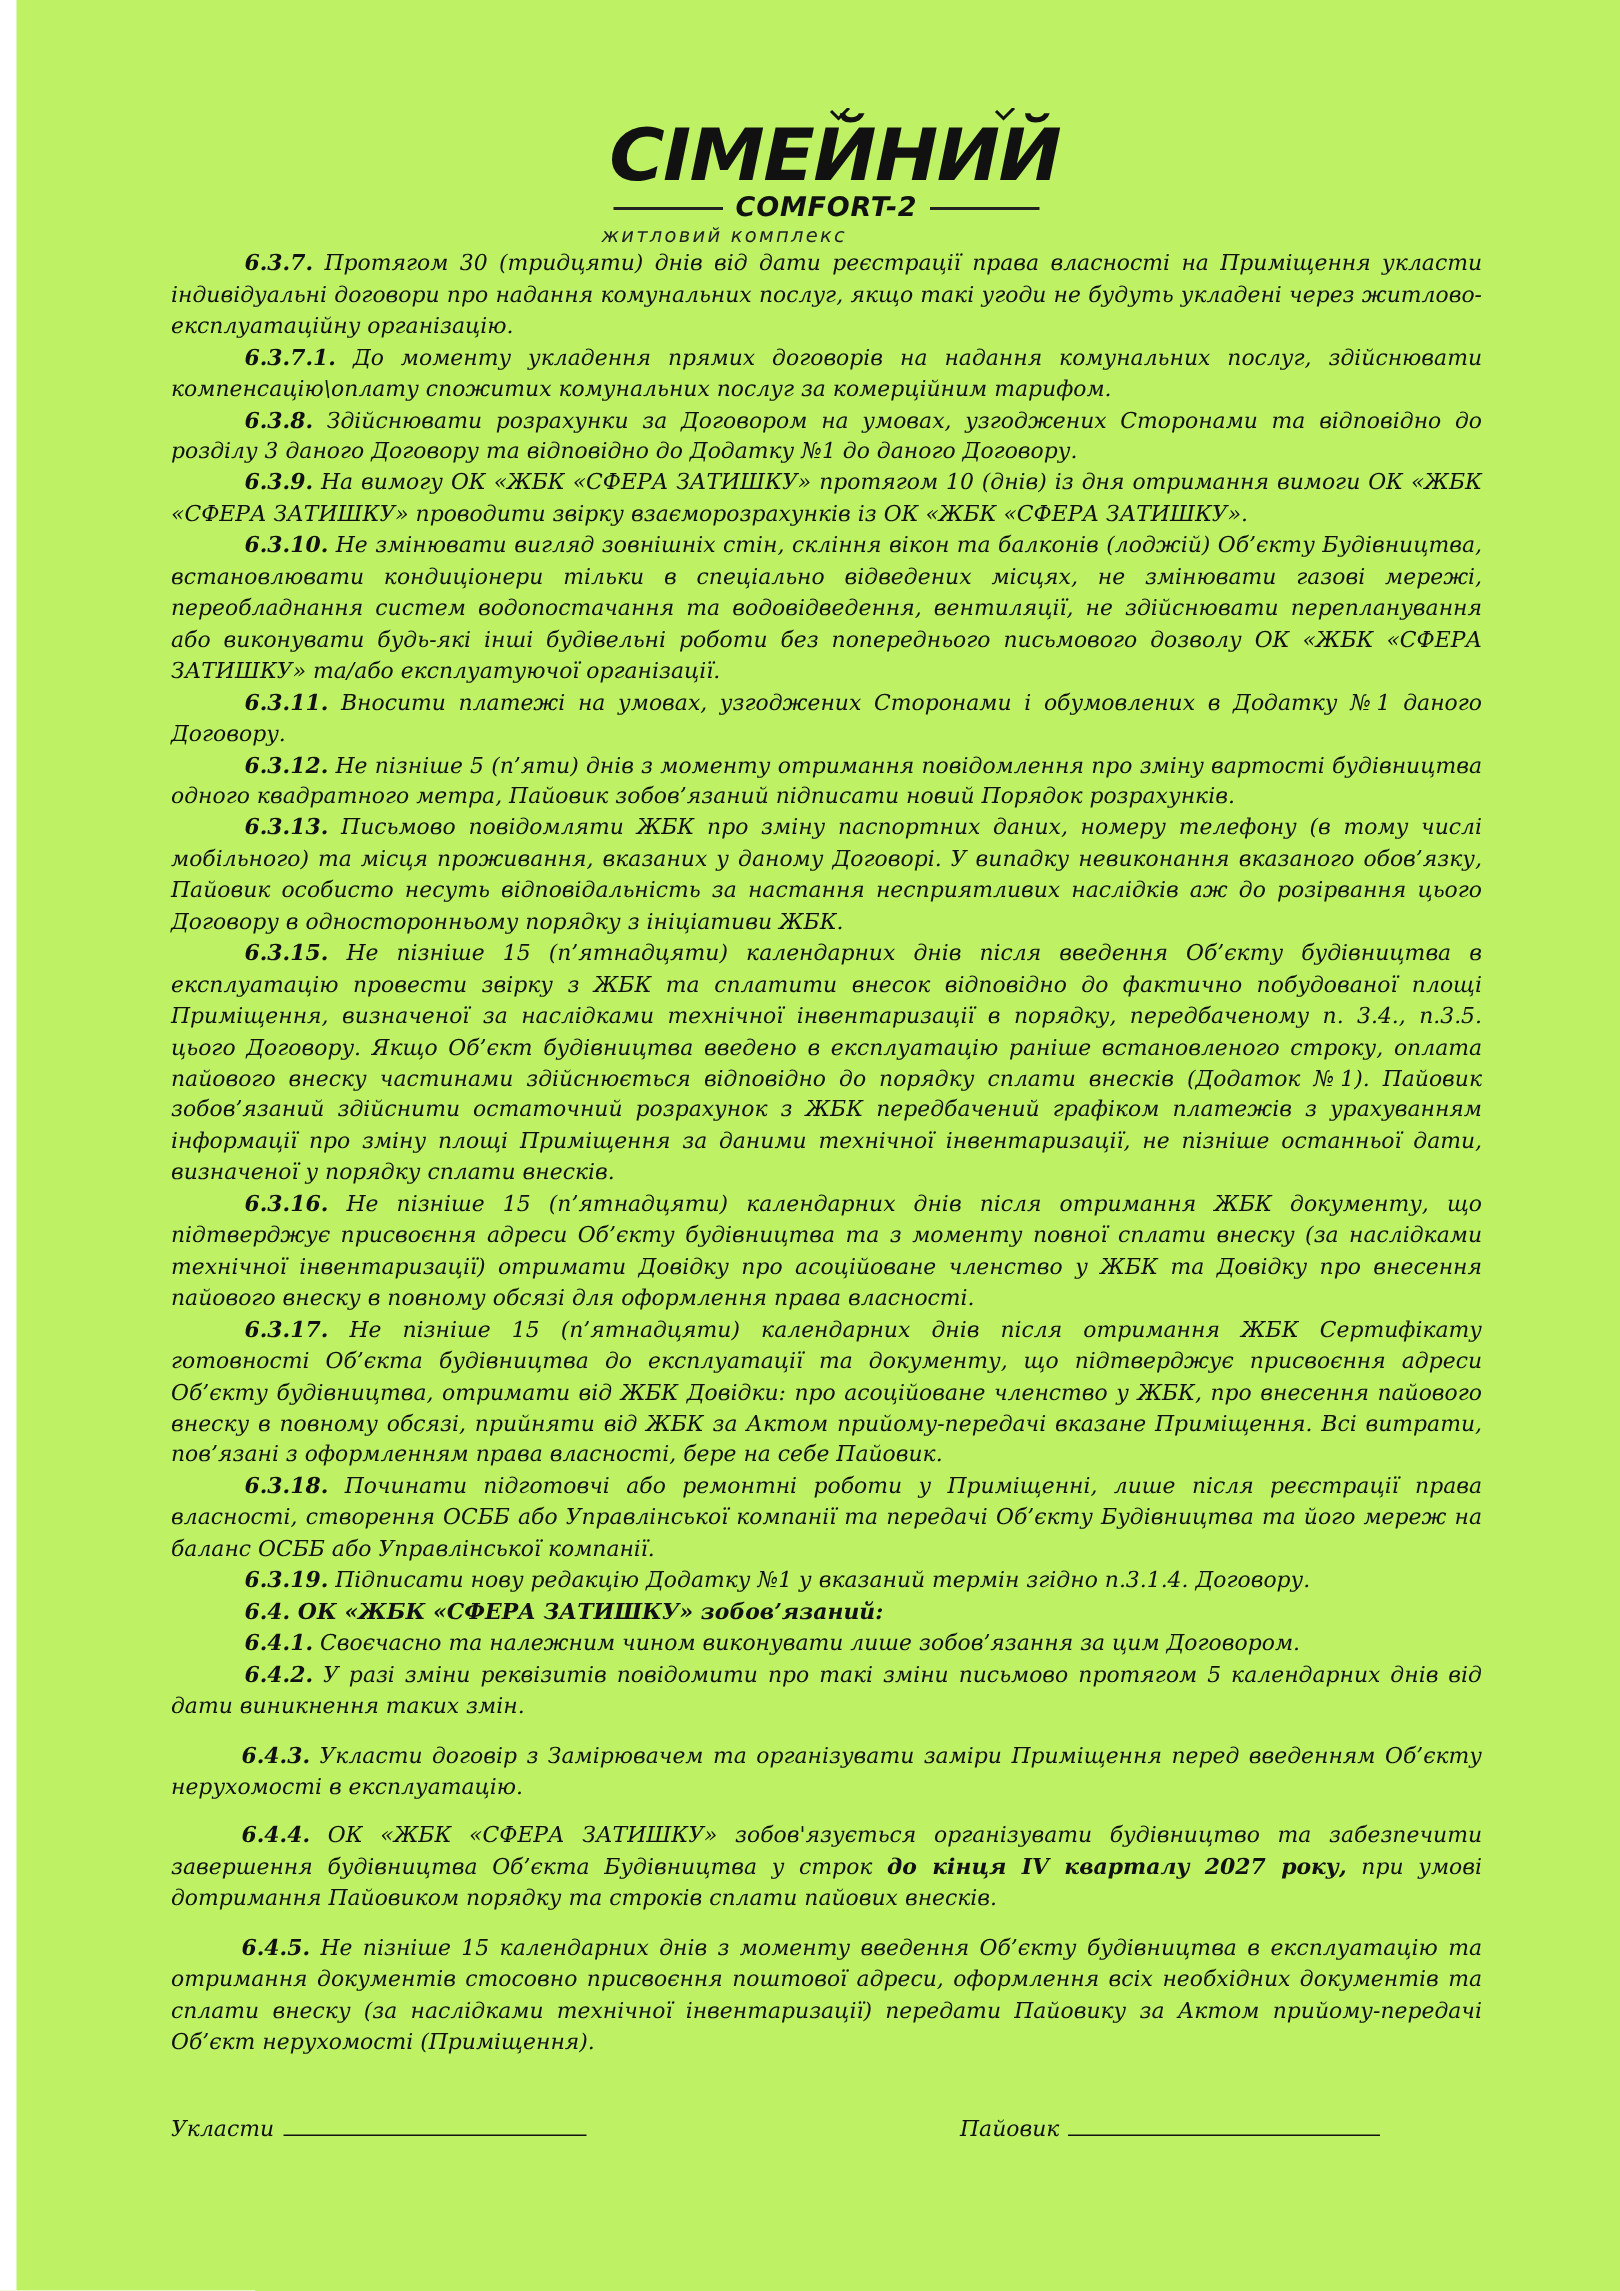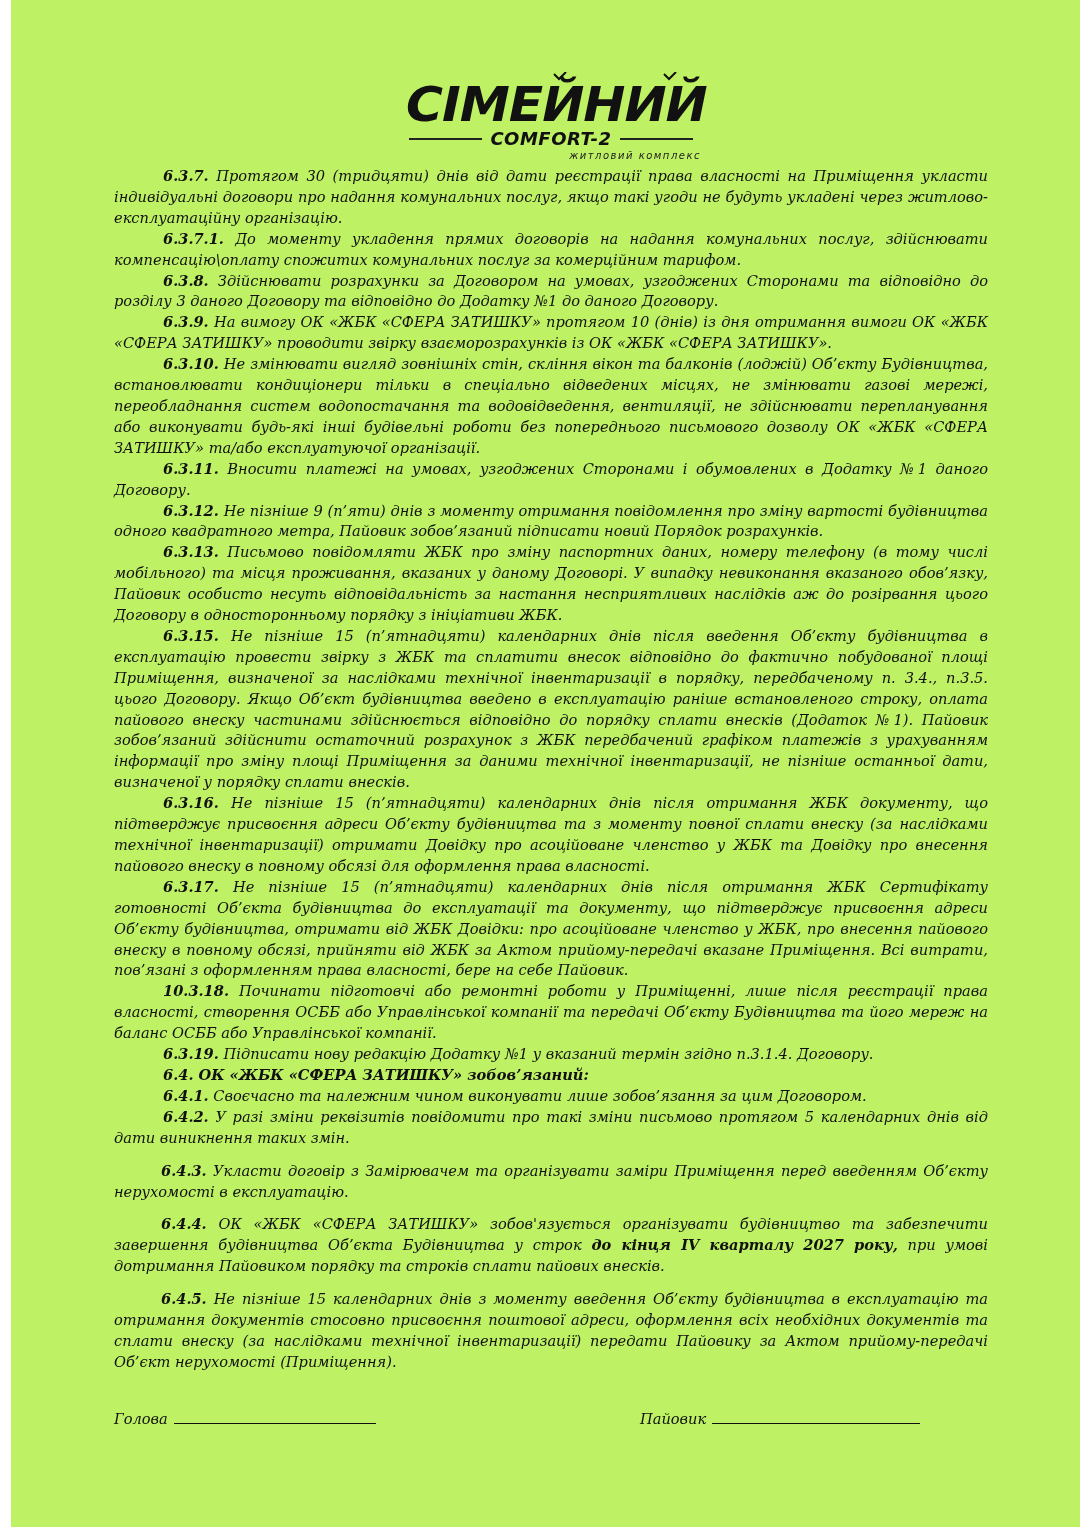--- a/index.html
+++ b/index.html
@@ -16,22 +16,22 @@
   .logo-tick { position: absolute; top: 0; width: 14px; height: 10px; }
   .logo-tick.t1 { left: 152px; }
   .logo-tick.t2 { left: 262px; }
   .logo-sub-row { position: absolute; left: 8px; top: 58px; width: 284px; height: 18px; display: flex; align-items: center; justify-content: center; }
   .logo-line { flex: 1; height: 1.5px; background: #222; }
   .logo-sub {
     font-family: "DejaVu Sans", sans-serif; font-weight: bold; font-size: 18px;
     color: #111; padding: 0 8px; letter-spacing: 0.5px; line-height: 18px;
   }
   .logo-tag {
-    position: absolute; left: 0; top: 78px; width: 300px; text-align: right;
-    font-family: "DejaVu Sans", sans-serif; font-size: 10px; letter-spacing: 1.5px; color: #222;
+    position: absolute; left: 0; top: 78px; width: 300px; text-align: left;
+    font-family: "DejaVu Sans", sans-serif; font-size: 13px; letter-spacing: 1.5px; color: #222;
   }
 
   .content {
     position: absolute; left: 103px; top: 166px; width: 874px;
     font-family: "DejaVu Serif", serif; font-size: 14.6px; line-height: 20.9px; color: #111;
   }
   .p { text-align: justify; text-indent: 49px; margin: 0; }
   .p.indent2 { text-indent: 47px; margin-top: 12px; }
   .num { font-weight: bold; }
   .b { font-weight: bold; }
@@ -68,39 +68,39 @@
     <div class="logo-tag">житловий комплекс</div>
   </div>
 
   <div class="content">
     <p class="p"><span class="num">6.3.7.</span><span> Протягом 30 (тридцяти) днів від дати реєстрації права власності на Приміщення укласти індивідуальні договори про надання комунальних послуг, якщо такі угоди не будуть укладені через житлово-експлуатаційну організацію.</span></p>
     <p class="p"><span class="num">6.3.7.1.</span><span> До моменту укладення прямих договорів на надання комунальних послуг, здійснювати компенсацію\оплату спожитих комунальних послуг за комерційним тарифом.</span></p>
     <p class="p"><span class="num">6.3.8.</span><span> Здійснювати розрахунки за Договором на умовах, узгоджених Сторонами та відповідно до розділу 3 даного Договору та відповідно до Додатку №1 до даного Договору.</span></p>
     <p class="p"><span class="num">6.3.9.</span><span> На вимогу ОК «ЖБК «СФЕРА ЗАТИШКУ» протягом 10 (днів) із дня отримання вимоги ОК «ЖБК «СФЕРА ЗАТИШКУ»  проводити звірку взаєморозрахунків із ОК «ЖБК «СФЕРА ЗАТИШКУ».</span></p>
     <p class="p"><span class="num">6.3.10.</span><span> Не змінювати вигляд зовнішніх стін, скління вікон та балконів (лоджій) Об’єкту Будівництва, встановлювати кондиціонери тільки в спеціально відведених місцях, не змінювати газові мережі, переобладнання систем водопостачання та водовідведення, вентиляції, не здійснювати перепланування або виконувати будь-які інші будівельні роботи без попереднього письмового дозволу ОК «ЖБК «СФЕРА ЗАТИШКУ» та/або експлуатуючої організації.</span></p>
     <p class="p"><span class="num">6.3.11.</span><span> Вносити платежі на умовах, узгоджених Сторонами і обумовлених в Додатку №1 даного Договору.</span></p>
-    <p class="p"><span class="num">6.3.12.</span><span> Не пізніше 9 (п’яти) днів з моменту отримання повідомлення про зміну вартості будівництва одного квадратного метра, Пайовик зобов’язаний підписати новий Порядок розрахунків.</span></p>
+    <p class="p"><span class="num">6.3.12.</span><span> Не пізніше 5 (п’яти) днів з моменту отримання повідомлення про зміну вартості будівництва одного квадратного метра, Пайовик зобов’язаний підписати новий Порядок розрахунків.</span></p>
     <p class="p"><span class="num">6.3.13.</span><span> Письмово повідомляти ЖБК про зміну паспортних даних, номеру телефону (в тому числі мобільного) та місця проживання, вказаних у даному Договорі. У випадку невиконання вказаного обов’язку, Пайовик особисто несуть відповідальність за настання несприятливих наслідків аж до розірвання цього Договору в односторонньому порядку з ініціативи ЖБК.</span></p>
     <p class="p"><span class="num">6.3.15.</span><span> Не пізніше 15 (п’ятнадцяти) календарних днів після введення Об’єкту будівництва в експлуатацію провести звірку з ЖБК та сплатити внесок відповідно до фактично побудованої площі Приміщення, визначеної за наслідками технічної інвентаризації в порядку, передбаченому п. 3.4., п.3.5. цього Договору. Якщо Об’єкт будівництва введено в експлуатацію раніше встановленого строку, оплата пайового внеску частинами здійснюється відповідно до порядку сплати внесків (Додаток №1). Пайовик зобов’язаний здійснити остаточний розрахунок з ЖБК передбачений графіком платежів з урахуванням інформації про зміну площі Приміщення за даними технічної інвентаризації, не пізніше останньої дати, визначеної у порядку сплати внесків.</span></p>
     <p class="p"><span class="num">6.3.16.</span><span> Не пізніше 15 (п’ятнадцяти) календарних днів після отримання ЖБК документу, що підтверджує присвоєння адреси Об’єкту будівництва та з моменту повної сплати внеску (за наслідками технічної інвентаризації) отримати Довідку про асоційоване членство у ЖБК та Довідку про внесення пайового внеску в повному обсязі для оформлення права власності.</span></p>
     <p class="p"><span class="num">6.3.17.</span><span> Не пізніше 15 (п’ятнадцяти) календарних днів після отримання ЖБК Сертифікату готовності Об’єкта будівництва до експлуатації та документу, що підтверджує присвоєння адреси Об’єкту будівництва, отримати від ЖБК Довідки: про асоційоване членство у ЖБК, про внесення пайового внеску в повному обсязі, прийняти від ЖБК за Актом прийому-передачі вказане Приміщення. Всі витрати, пов’язані з оформленням права власності, бере на себе Пайовик.</span></p>
-    <p class="p"><span class="num">10.3.18.</span><span> Починати підготовчі або ремонтні роботи у Приміщенні, лише після реєстрації права власності, створення ОСББ або Управлінської компанії та передачі Об’єкту Будівництва та його мереж на баланс ОСББ або Управлінської компанії.</span></p>
+    <p class="p"><span class="num">6.3.18.</span><span> Починати підготовчі або ремонтні роботи у Приміщенні, лише після реєстрації права власності, створення ОСББ або Управлінської компанії та передачі Об’єкту Будівництва та його мереж на баланс ОСББ або Управлінської компанії.</span></p>
     <p class="p"><span class="num">6.3.19.</span><span> Підписати нову редакцію Додатку №1 у вказаний термін згідно п.3.1.4. Договору.</span></p>
 
     <p class="p b">6.4. ОК «ЖБК «СФЕРА ЗАТИШКУ» зобов’язаний:</p>
 
     <p class="p"><span class="num">6.4.1.</span><span> Своєчасно та належним чином виконувати лише зобов’язання за цим Договором.</span></p>
     <p class="p"><span class="num">6.4.2.</span><span> У разі зміни реквізитів повідомити про такі зміни письмово протягом 5 календарних днів від дати виникнення таких змін.</span></p>
     <p class="p indent2"><span class="num">6.4.3.</span><span> Укласти договір з Замірювачем та організувати заміри Приміщення перед введенням Об’єкту нерухомості в експлуатацію.</span></p>
     <p class="p indent2"><span class="num">6.4.4.</span><span> ОК «ЖБК «СФЕРА ЗАТИШКУ» зобов'язується організувати будівництво та забезпечити завершення  будівництва Об’єкта Будівництва у строк </span><span class="b">до кінця IV кварталу 2027 року,</span><span> при умові дотримання Пайовиком порядку та строків сплати пайових внесків.</span></p>
     <p class="p indent2"><span class="num">6.4.5.</span><span> Не пізніше 15 календарних днів з моменту введення Об’єкту будівництва в експлуатацію та отримання документів стосовно присвоєння поштової адреси, оформлення всіх необхідних документів та сплати внеску (за наслідками технічної інвентаризації) передати Пайовику за Актом прийому-передачі Об’єкт нерухомості (Приміщення).</span></p>
   </div>
 
   <div class="signatures">
     <div class="sig-left">
-      <span class="sig-label">Голова</span><span class="sig-line"></span>
+      <span class="sig-label">Укласти</span><span class="sig-line"></span>
     </div>
     <div class="sig-right">
       <span class="sig-label">Пайовик</span><span class="sig-line"></span>
     </div>
   </div>
 
 </div>
 
 </body></html>

